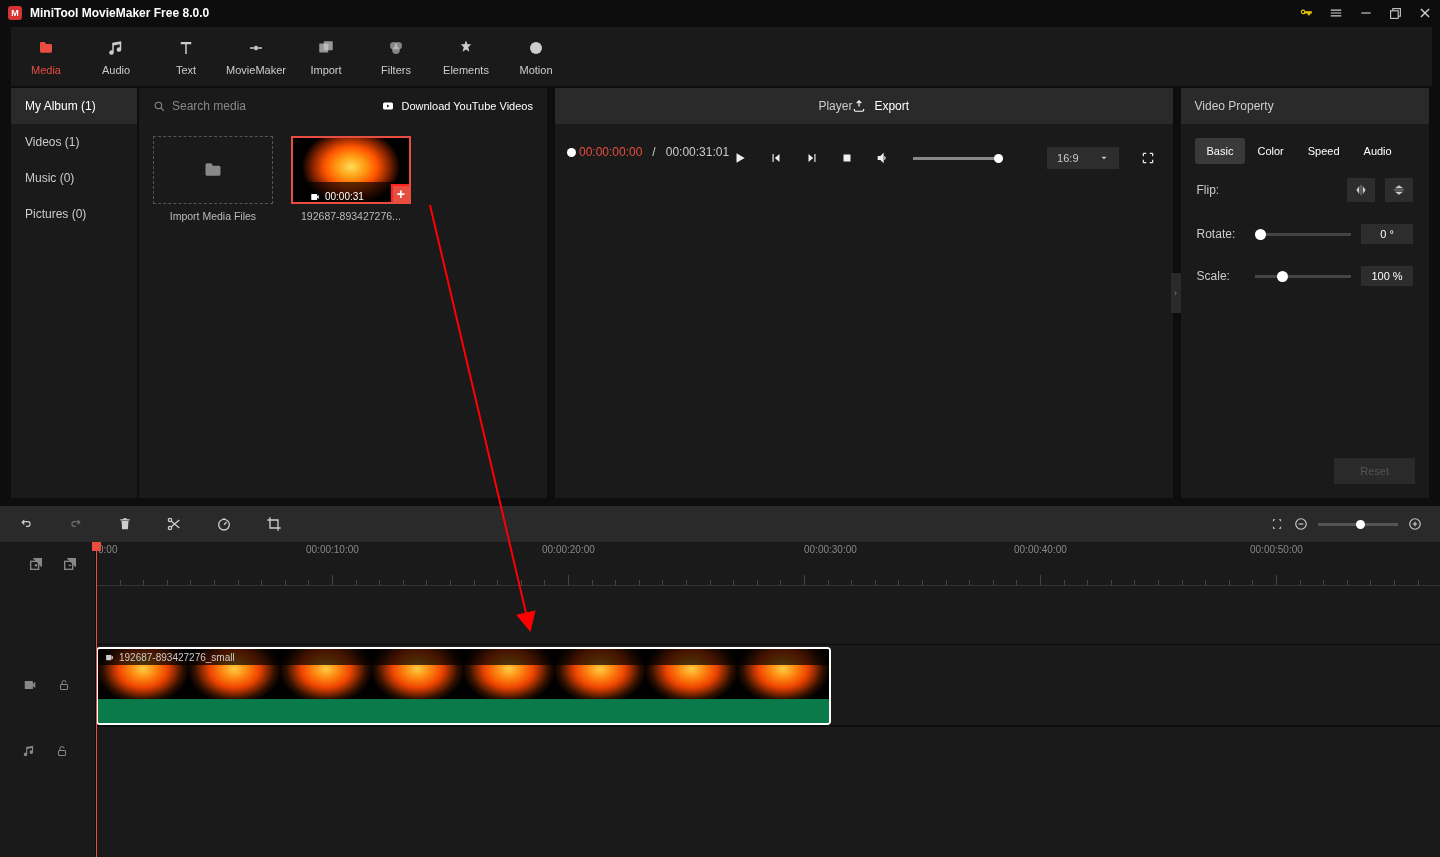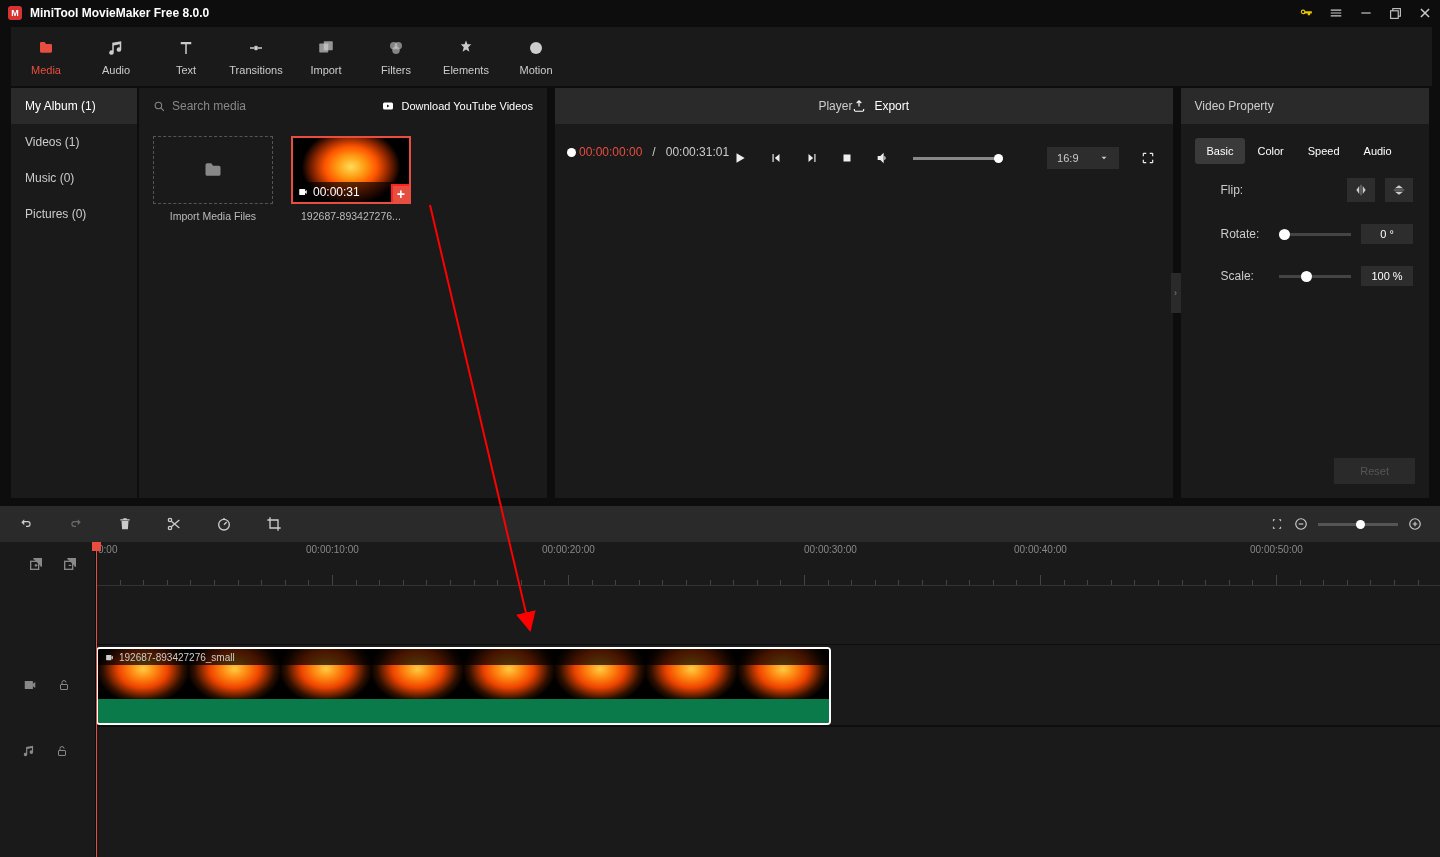--- a/index.html
+++ b/index.html
@@ -119,24 +119,24 @@
     .flame-bg {
       position: absolute; inset: 0;
       background: radial-gradient(ellipse 50% 70% at 50% 45%, #ffdd55 0%, #ff9912 25%, #ff5500 45%, #8b2500 65%, #000 85%);
     }
     .thumb-overlay {
       position: absolute;
       bottom: 0; left: 0; right: 0;
       height: 20px;
       background: rgba(0,0,0,0.65);
       display: flex;
-      align-items: center;
+      align-items: flex-end;
       gap: 4px;
-      padding: 0 4px;
-      font-size: 12px;
+      padding: 0 16px;
+      font-size: 10px;
       color: #fff;
     }
     .thumb-add {
       position: absolute;
       bottom: -2px; right: -2px;
       width: 20px; height: 20px;
       background: #e84e40;
       border: 2px solid #ff2020;
       display: flex; align-items: center; justify-content: center;
       color: #fff; font-size: 14px; font-weight: bold;
@@ -251,21 +251,20 @@
       font-size: 11px;
       color: #fff;
       border-radius: 3px;
     }
     .prop-tab.active { background: #3a3a3a; }
     .prop-body { padding: 4px 16px; display: flex; flex-direction: column; gap: 22px; }
     .prop-row {
       display: flex;
       align-items: center;
       gap: 10px;
-      margin-left: 24px;
     }
     .prop-label { width: 48px; color: #ccc; font-size: 12px; }
     .flip-btn {
       width: 28px; height: 24px;
       background: #2d2d2d;
       display: flex; align-items: center; justify-content: center;
       cursor: pointer;
       color: #ccc;
     }
     .prop-slider {
@@ -506,21 +505,21 @@
         </svg>
       </span>
     <span class="tool-label">Text</span>
   </div>
   <div class="tool-item">
     <span class="tool-icon">
         <svg width="20" height="16" viewBox="0 0 24 24" fill="none" stroke="currentColor" stroke-width="2">
           <path d="M3 12h10m0 0l-3-3m3 3l-3 3M21 12H11m0 0l3 3m-3-3l3-3"></path>
         </svg>
       </span>
-    <span class="tool-label">Transitions</span>
+    <span class="tool-label">MovieMaker</span>
   </div>
   <div class="tool-item">
     <span class="tool-icon">
         <svg width="18" height="18" viewBox="0 0 24 24" fill="currentColor">
           <rect x="3" y="6" width="12" height="12" rx="1" opacity="0.7"></rect>
           <rect x="9" y="3" width="12" height="12" rx="1" opacity="0.7"></rect>
         </svg>
       </span>
     <span class="tool-label">Import</span>
   </div>

